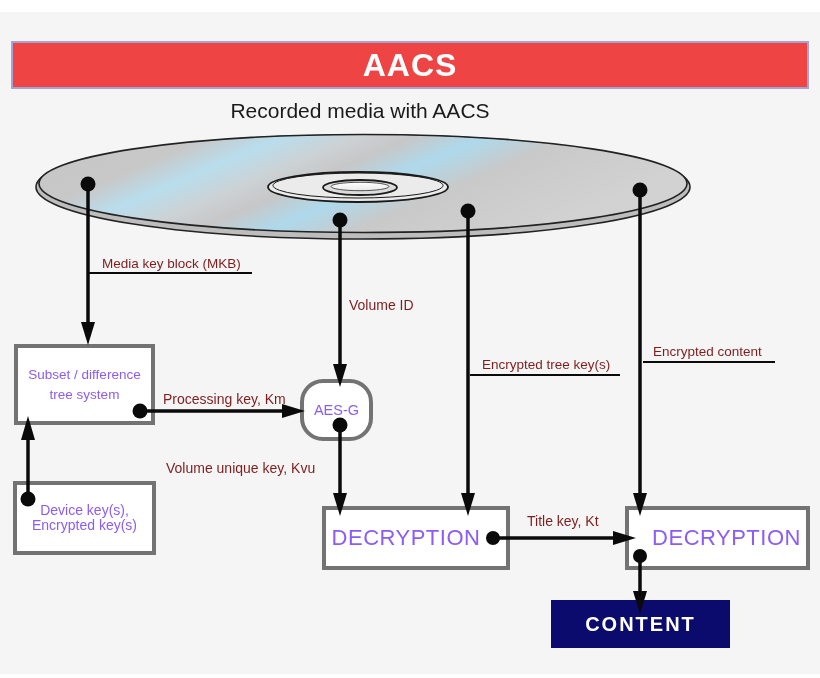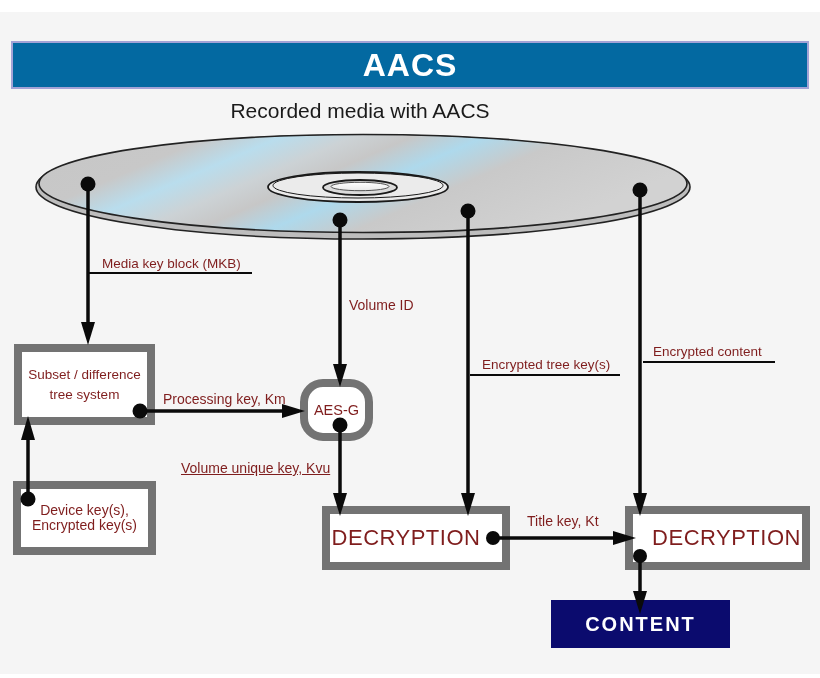--- a/index.html
+++ b/index.html
@@ -2,47 +2,47 @@
 <html><head>
 <meta charset="utf-8">
 <style>
   html,body{margin:0;padding:0;}
   body{background:#ffffff;font-family:"Liberation Sans",sans-serif;}
   #stage{position:relative;width:820px;height:678px;background:#f5f5f5;overflow:hidden;}
   #strip-top{position:absolute;left:0;top:0;width:820px;height:12px;background:#ffffff;}
   #strip-bottom{position:absolute;left:0;top:674px;width:820px;height:4px;background:#ffffff;}
 
   #banner{position:absolute;left:11px;top:41px;width:794px;height:44px;
-    background:#0369a1;border:2px solid #a3a3d6;
+    background:#ef4444;border:2px solid #a3a3d6;
     display:flex;align-items:center;justify-content:center;}
   #banner .t{color:#ffffff;font-size:32px;font-weight:bold;letter-spacing:1px;}
 
   #subtitle{position:absolute;left:0;top:99px;width:720px;text-align:center;
     font-size:21px;color:#1a1a1a;}
 
   svg.layer{position:absolute;left:0;top:0;pointer-events:none;}
 
-  .node{position:absolute;background:#ffffff;border:8px solid #737373;
+  .node{position:absolute;background:#ffffff;border:4px solid #737373;
     display:flex;flex-direction:column;align-items:center;justify-content:center;
-    color:#7f1d1d;box-sizing:border-box;}
+    color:#8b5cf6;box-sizing:border-box;}
   .node .ln{line-height:1.45;}
   #box-subset{left:14px;top:344px;width:141px;height:81px;font-size:13.5px;}
   #box-device{left:13px;top:481px;width:143px;height:74px;font-size:14px;}
   #box-device .ln{line-height:1.1;}
   #box-aesg{left:300px;top:379px;width:73px;height:62px;font-size:14.5px;border-radius:23px;}
   #box-dec1{left:322px;top:506px;width:188px;height:64px;font-size:22px;letter-spacing:.5px;padding-right:20px;}
   #box-dec2{left:625px;top:506px;width:185px;height:64px;font-size:22px;letter-spacing:.5px;padding-left:18px;}
   #box-content{left:551px;top:600px;width:179px;height:48px;background:#0b0b6e;border:none;
     color:#ffffff;font-weight:bold;font-size:20px;letter-spacing:2px;}
 
   .label{position:absolute;font-size:13.5px;color:#7f1d1d;white-space:nowrap;}
   #lbl-mkb{left:102px;top:256px;}
   #lbl-volid{left:349px;top:297px;font-size:14px;}
   #lbl-prockey{left:163px;top:391px;font-size:14px;}
-  #lbl-kvu{left:181px;top:460px;font-size:14px;text-decoration:underline;}
+  #lbl-kvu{left:166px;top:460px;font-size:14px;}
   #lbl-etk{left:482px;top:357px;}
   #lbl-econtent{left:653px;top:344px;}
   #lbl-titlekey{left:527px;top:513px;font-size:14px;}
 </style>
 </head>
 <body>
 
 <div id="stage">
   <div id="strip-top"></div>
   <div id="strip-bottom"></div>

